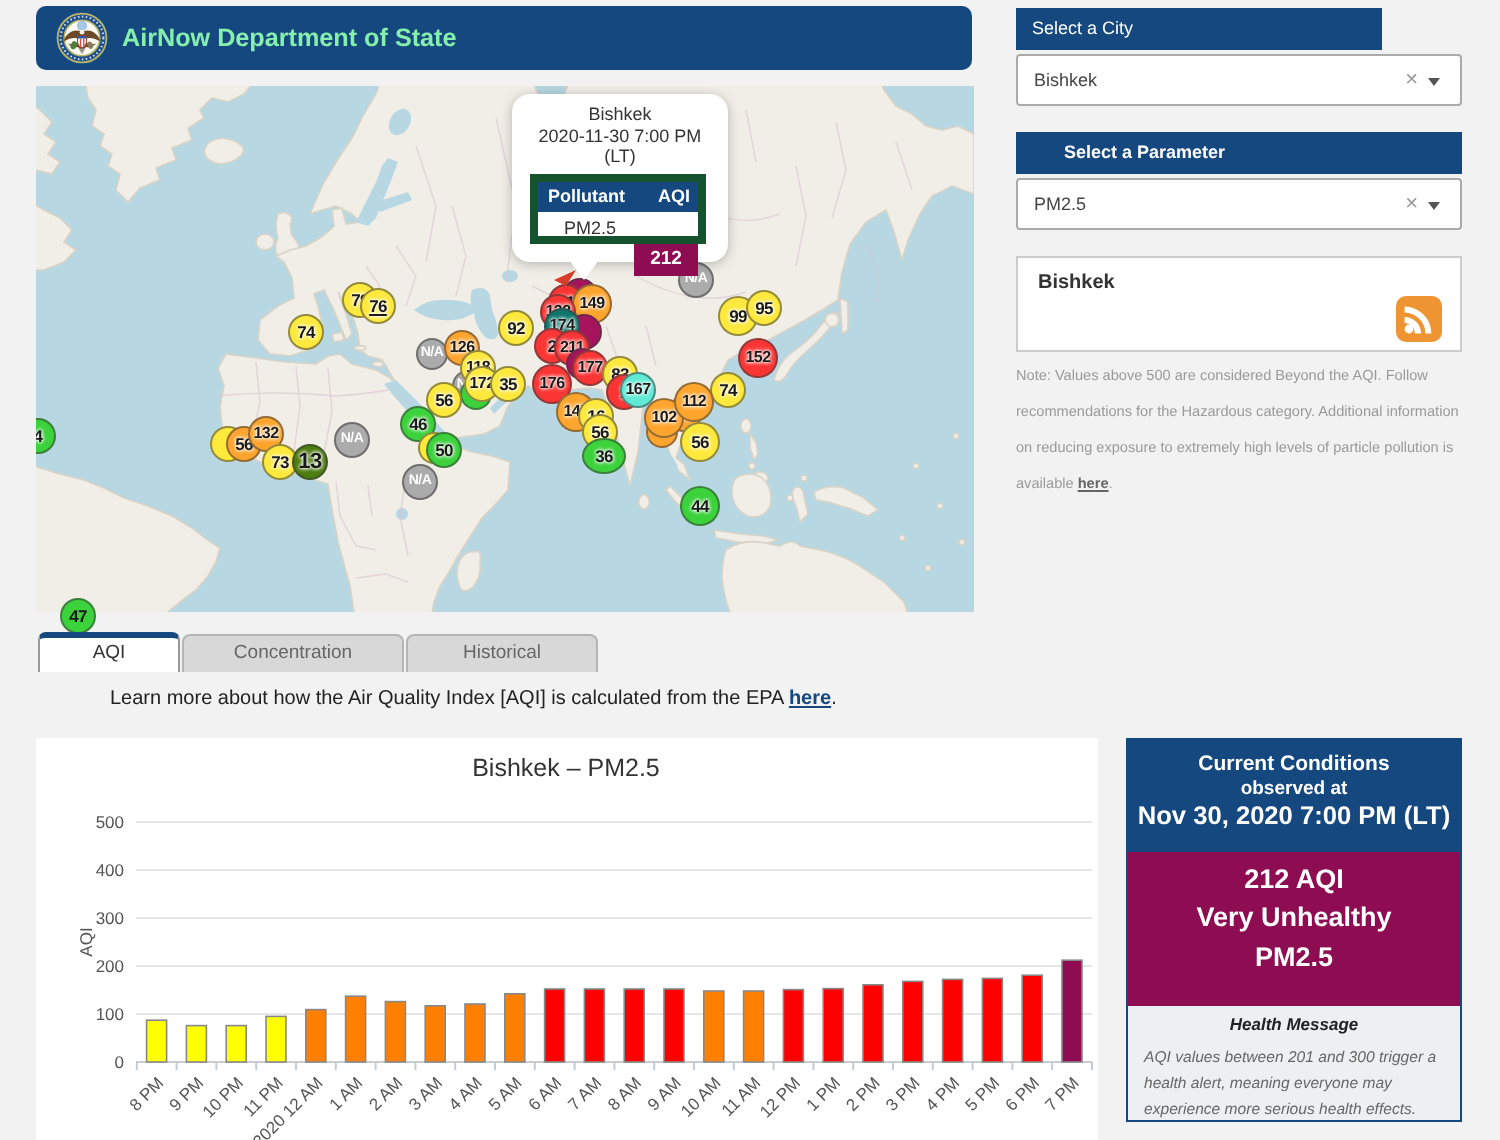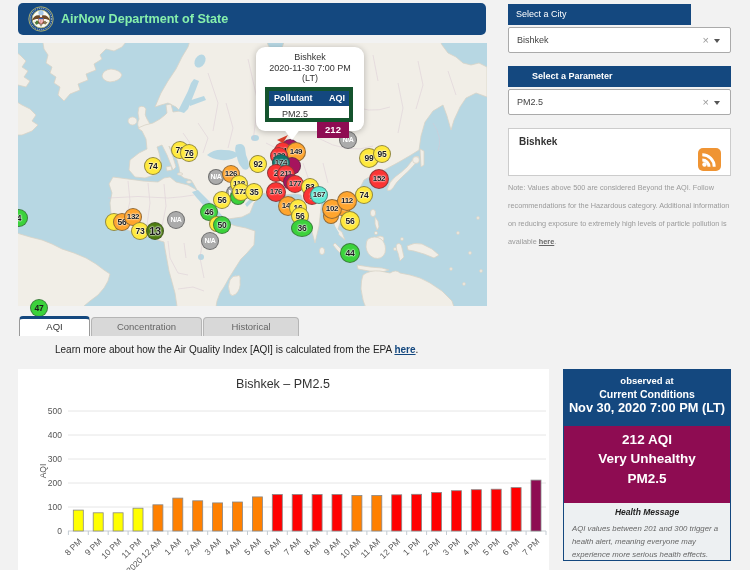--- a/index.html
+++ b/index.html
@@ -299,22 +299,22 @@
 <text transform="translate(442.4,173) rotate(-45)" text-anchor="end" font-size="8.5" fill="#555">3 PM</text>
 <text transform="translate(462.3,173) rotate(-45)" text-anchor="end" font-size="8.5" fill="#555">4 PM</text>
 <text transform="translate(482.2,173) rotate(-45)" text-anchor="end" font-size="8.5" fill="#555">5 PM</text>
 <text transform="translate(502.1,173) rotate(-45)" text-anchor="end" font-size="8.5" fill="#555">6 PM</text>
 <text transform="translate(522.0,173) rotate(-45)" text-anchor="end" font-size="8.5" fill="#555">7 PM</text>
 </svg>
 </div>
 
 <div class="abs" style="left:563px;top:369px;width:168px;height:192px;border:1px solid #14487F;box-sizing:border-box;background:#edf0f2;">
   <div style="background:#14487F;color:#fff;text-align:center;height:51px;padding-top:5px;box-sizing:content-box;">
+    <div style="font-size:10.5px;font-weight:bold;line-height:14px;">Current Conditions</div>
     <div style="font-size:9.5px;font-weight:bold;line-height:11.5px;">observed at</div>
-    <div style="font-size:10.5px;font-weight:bold;line-height:14px;">Current Conditions</div>
     <div style="font-size:12.8px;font-weight:bold;line-height:14.5px;">Nov 30, 2020 7:00 PM (LT)</div>
   </div>
   <div style="background:#8E0C52;color:#fff;text-align:center;height:77px;box-sizing:border-box;padding-top:3.5px;font-size:13.5px;font-weight:bold;line-height:19.7px;">212 AQI<br>Very Unhealthy<br>PM2.5</div>
   <div style="padding:3px 8px 0 8px;font-style:italic;">
     <div style="text-align:center;font-size:8.5px;font-weight:bold;color:#222;line-height:13px;">Health Message</div>
     <div style="font-size:7.8px;color:#666;line-height:13px;margin-top:3px;">AQI values between 201 and 300 trigger a<br>health alert, meaning everyone may<br>experience more serious health effects.</div>
   </div>
 </div>
 
 <div class="abs" style="left:508px;top:4px;width:183px;height:21px;background:#14487F;color:#fff;font-size:9px;font-weight:normal;line-height:21px;"><span style="margin-left:8px;">Select a City</span></div>

